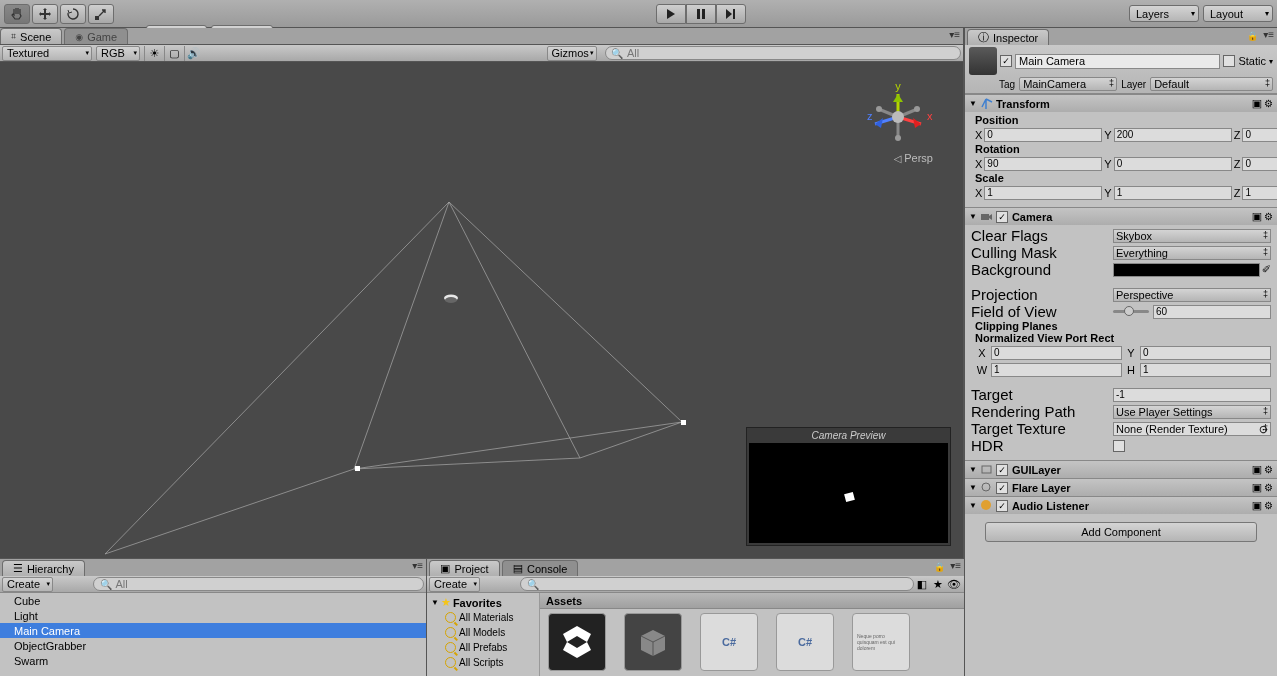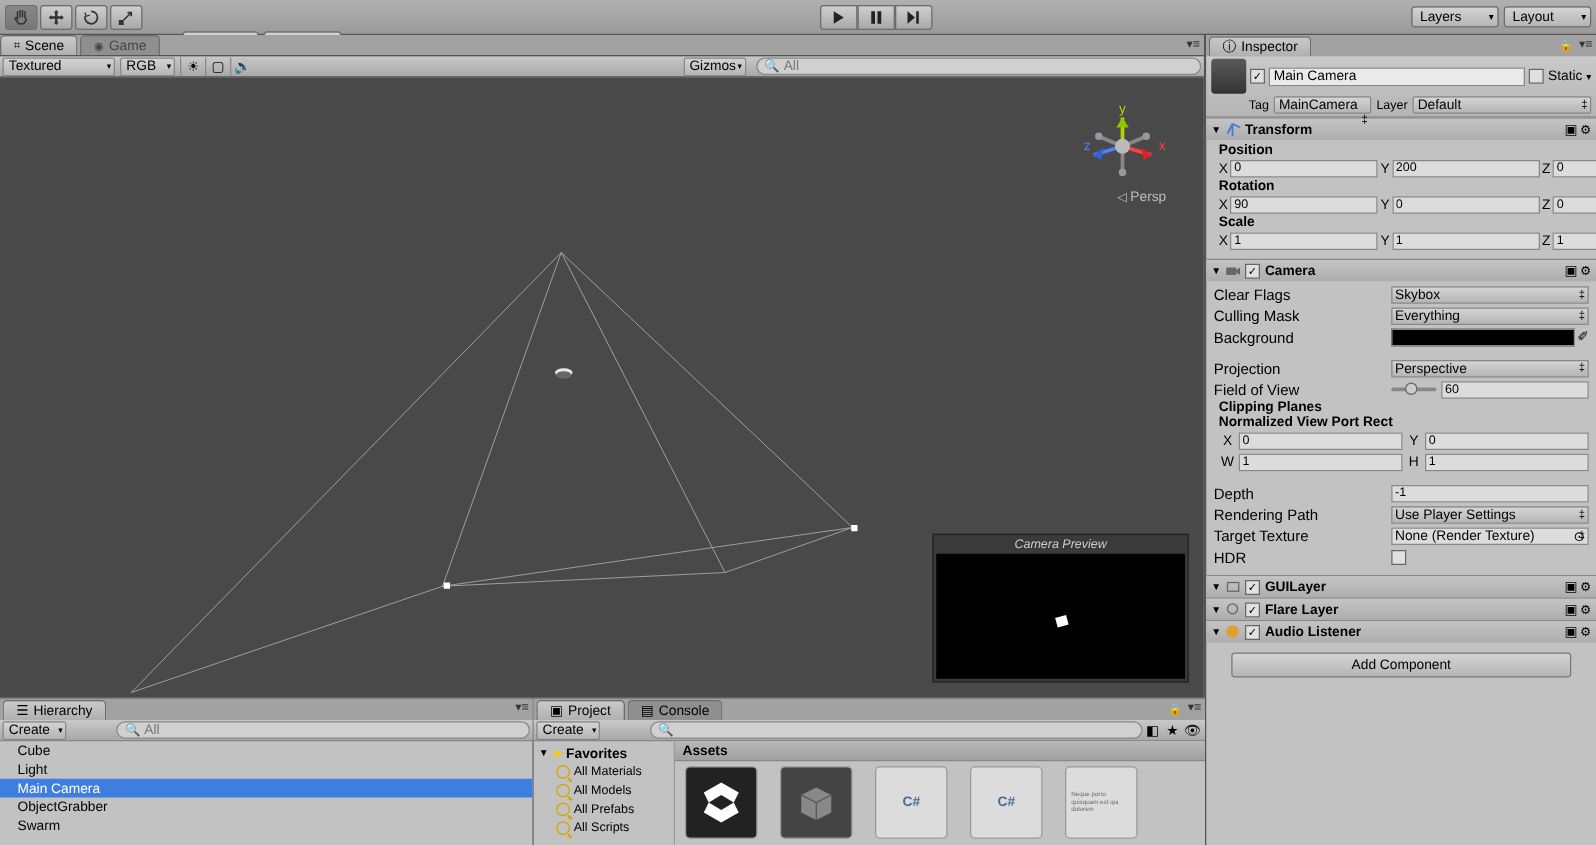--- a/index.html
+++ b/index.html
@@ -73,21 +73,21 @@
 .tag-dd::after { content: "‡"; position: absolute; right: 2px; font-size: 9px; }
 .component { border-top: 1px solid #888; }
 .comp-head { height: 17px; background: linear-gradient(#c4c4c4,#adadad); display: flex; align-items: center; padding: 0 4px; cursor: pointer; }
 .comp-head .arrow { font-size: 8px; margin-right: 3px; }
 .comp-head .cicon { width: 13px; height: 13px; margin-right: 3px; }
 .comp-head .title { font-weight: bold; }
 .comp-head .flex { flex: 1; }
 .comp-head .gear { font-size: 10px; margin-left: 2px; cursor: pointer; }
 .comp-body { padding: 2px 6px 6px 6px; }
 .prop-row { display: flex; align-items: center; height: 17px; }
-.prop-label { width: 142px; font-size: 12px; }
+.prop-label { width: 142px; font-size: 15px; }
 .prop-sublabel { font-size: 11px; padding-left: 4px; font-weight: bold;}
 .xyz-row { display: flex; align-items: center; height: 17px; gap: 2px; padding-left: 4px;}
 .axis-lbl { width: 14px; text-align: center; }
 .num-field { flex: 1; height: 14px; background: #dcdcdc; border: 1px solid #888; padding: 0 2px; font-size: 10px; }
 .dd-field { flex: 1; height: 14px; background: linear-gradient(#d4d4d4,#b5b5b5); border: 1px solid #888; padding: 0 2px; font-size: 10px; position: relative; cursor: pointer; }
 .dd-field::after { content: "‡"; position: absolute; right: 2px; font-size: 9px; }
 .color-field { flex: 1; height: 14px; background: #000; border: 1px solid #888; cursor: pointer; }
 .slider { flex: 1; display: flex; align-items: center; }
 .slider .track { flex: 1; height: 3px; background: #888; border-radius: 2px; position: relative; }
 .slider .thumb { position: absolute; left: 30%; top: -4px; width: 10px; height: 10px; background: #ccc; border: 1px solid #666; border-radius: 50%; }
@@ -348,21 +348,21 @@
       <div class="row1">
         <div class="cube-icon"></div>
         <div class="chk">✓</div>
         <input class="name-field" value="Main Camera" style="">
         <div class="chk"></div>
         <span>Static</span>
         <span style="font-size:8px;cursor:pointer">▾</span>
       </div>
       <div class="row2">
         <span class="lbl">Tag</span>
-        <div class="tag-dd" style="width:78px"><span>MainCamera</span></div>
+        <div class="tag-dd" style="width:98px"><span>MainCamera</span></div>
         <span class="lbl">Layer</span>
         <div class="tag-dd" style="flex:1"><span>Default</span></div>
       </div>
     </div>
 
     <div class="component">
       <div class="comp-head">
         <span class="arrow">▼</span>
         <svg class="cicon">
             <path d="M2 10 L6 2 M6 2 L12 5 M6 2 L6 12" stroke="#4080d0" stroke-width="1.5" fill="none"></path>
@@ -453,21 +453,21 @@
             <input class="num-field" value="0" style="">
         </div>
         <div class="xyz-row">
           <span class="axis-lbl">W</span>
             <input class="num-field" value="1" style="">
           <span class="axis-lbl">H</span>
             <input class="num-field" value="1" style="">
         </div>
         <div style="height:8px"></div>
         <div class="prop-row">
-            <span class="prop-label">Depth</span>
+            <span class="prop-label">Target</span>
             <input class="num-field" value="-1" style="">
           </div>
         <div class="prop-row">
             <span class="prop-label">Rendering Path</span>
             <div class="dd-field"><span>Use Player Settings</span></div>
           </div>
         <div class="prop-row">
             <span class="prop-label">Target Texture</span>
             <div class="dd-field" style="background:#dcdcdc"><span>None (Render Texture)</span><span style="position:absolute;right:2px">⊙</span></div>
           </div>

